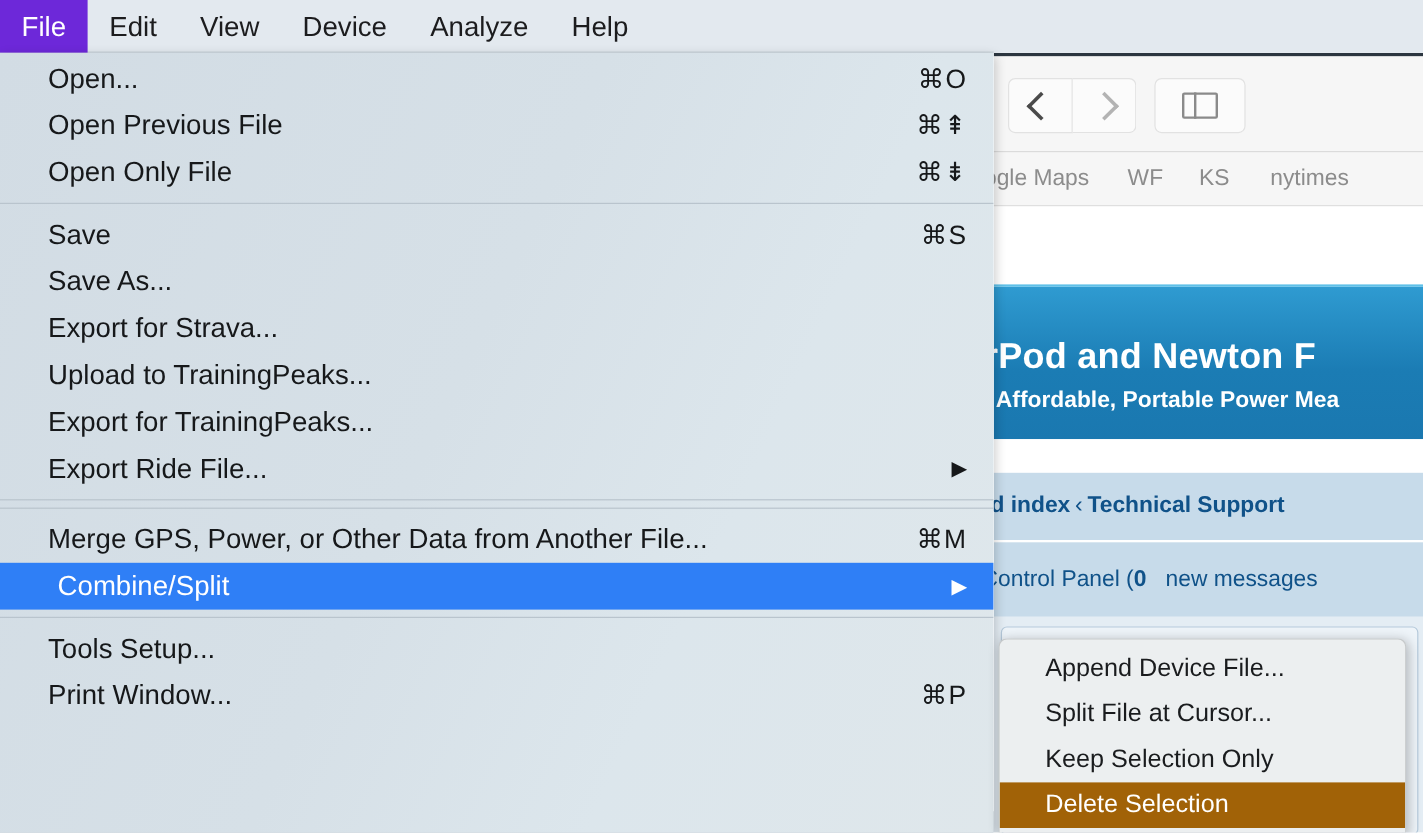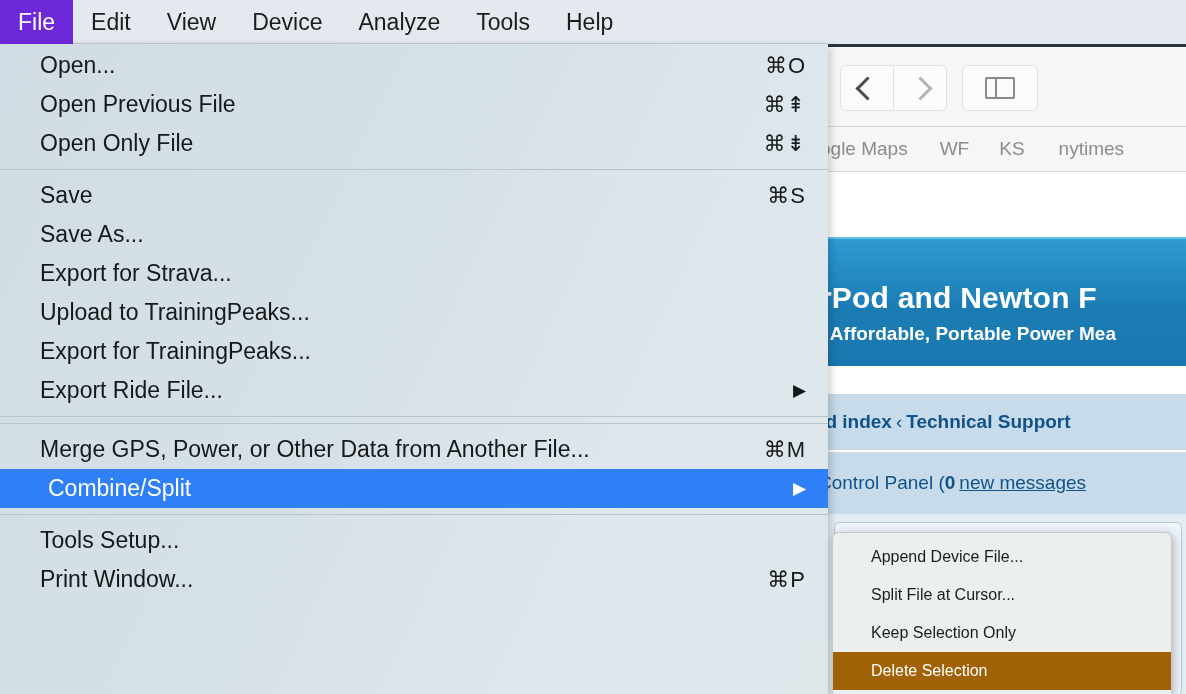--- a/index.html
+++ b/index.html
@@ -290,21 +290,21 @@
     z-index: 40;
     overflow: hidden;
     padding-top: 5px;
     box-sizing: border-box;
   }
   .smi {
     height: 38px;
     display: flex;
     align-items: center;
     padding: 0 14px 0 38px;
-    font-size: 16px;
+    font-size: 21px;
     color: #1a1c1e;
     white-space: nowrap;
   }
   .smi.selected {
     background: #a16207;
     color: #ffffff;
   }
 
   
   .bottom-strip {
@@ -356,39 +356,38 @@
 
     <div class="crumb-bar">
       <span class="crumb-text">rd index</span>
       <span class="crumb-text crumb-sep" style="margin-left:0;">‹</span>
       <span class="crumb-text" style="margin-left:0;">Technical Support</span>
     </div>
 
     <div class="cp-bar">
       <span class="cp-text">Control Panel (</span>
       <span class="cp-text" style="margin-left:0;font-weight:bold;">0</span>
-      <span class="cp-text" style="margin-left:4px;text-decoration:underline;"> new messages</span>
+      <span class="cp-text" style="margin-left:16px;"> new messages</span>
     </div>
 
     <div class="page-rest">
       <div class="panel-box"></div>
     </div>
   </div>
 
   <div class="bottom-strip"></div>
 
   <div class="menubar">
     <div class="menubar-hairline"></div>
     <div class="menu-items">
       <div class="menu-title active">File</div>
       <div class="menu-title">Edit</div>
       <div class="menu-title">View</div>
       <div class="menu-title">Device</div>
       <div class="menu-title">Analyze</div>
-      <div class="menu-title">Tools</div>
       <div class="menu-title">Help</div>
     </div>
   </div>
 
   <div class="dropdown">
 
     <div class="mi">
       <span class="label">Open...</span>
       <span class="spacer"></span>
       <span class="shortcut">⌘O</span>

